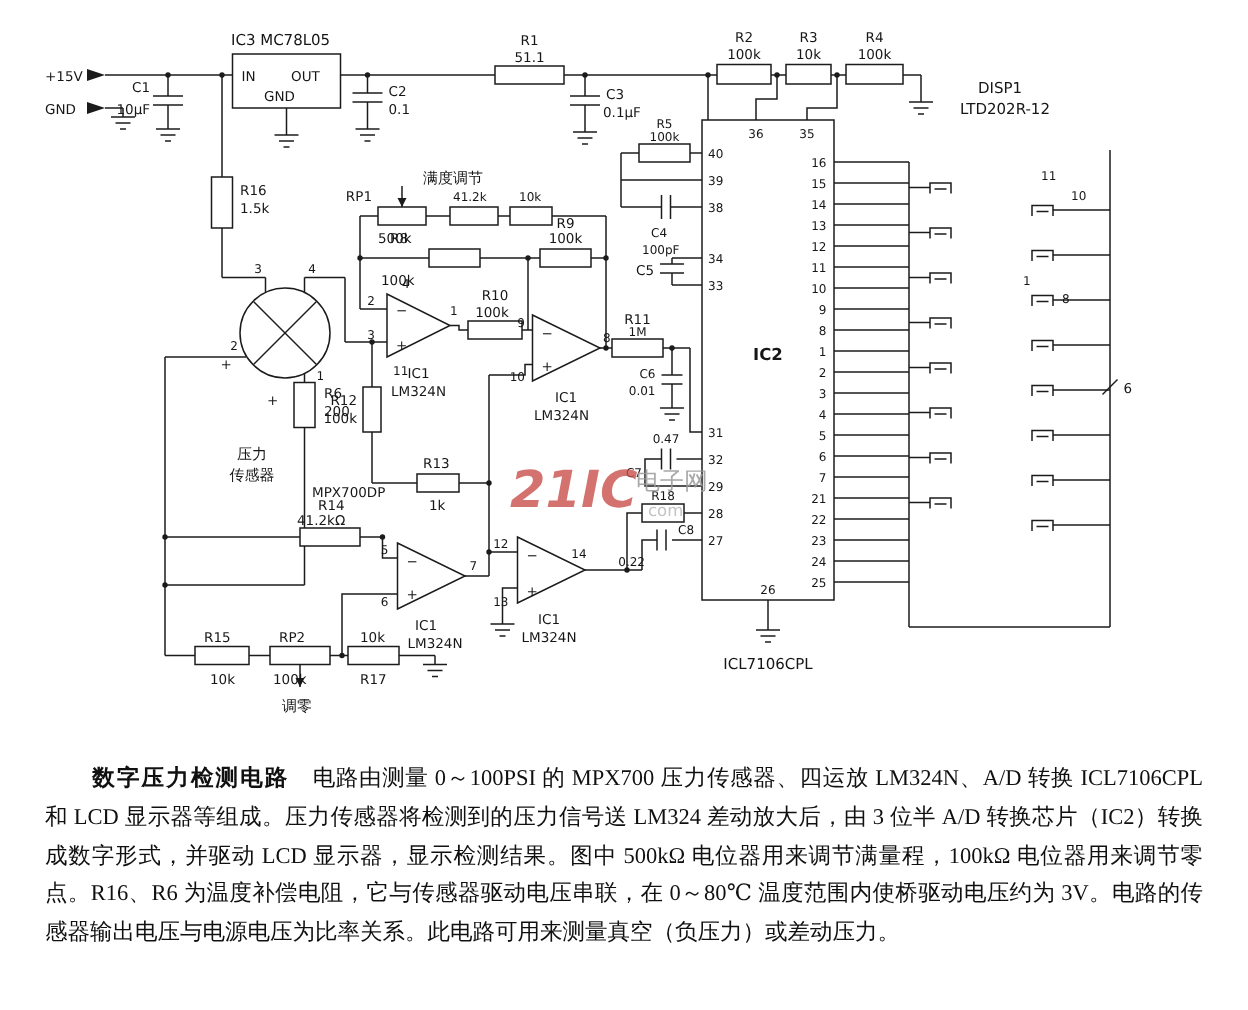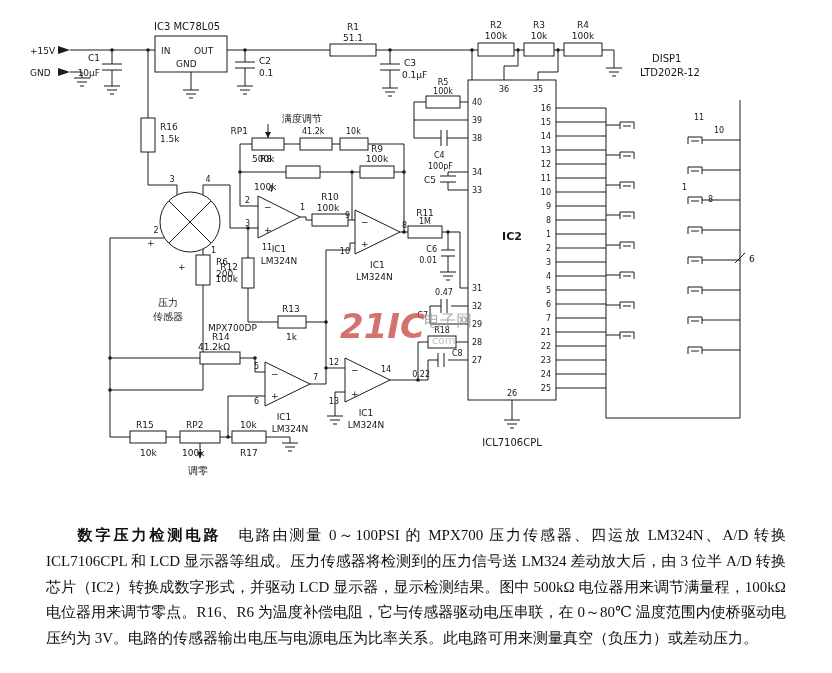--- a/index.html
+++ b/index.html
@@ -13,21 +13,21 @@
   text{fill:#161616;font-family:"DejaVu Sans","Liberation Sans",sans-serif;font-size:9px;}
   .lbl-s{font-size:8px;}
   .lbl-m{font-size:10px;}
   .cjk{font-size:10px;}
   .big{font-size:11px;font-weight:bold;}
   .wm-brand{font-size:34px;font-weight:bold;fill:#c94f4a;opacity:.8;font-style:italic;}
   .wm-site{font-size:16px;fill:#9a9a9a;opacity:.85;}
   .wm-tld{font-size:11px;fill:#b9b9b9;opacity:.85;}
   .caption{padding:12px 30px 0 30px;font-family:"Liberation Serif","DejaVu Serif",serif;
            font-size:15px;line-height:1.72;text-align:justify;color:#101010;}
-  .caption p{margin:16px;text-indent:2.1em;}
+  .caption p{margin:0;text-indent:2.1em;}
   .caption b{letter-spacing:1px;}
 </style>
 </head>
 <body>
 
 <div class="sheet">
 <svg width="832" height="495" viewBox="0 0 832 495">
   <defs>
     <g id="gnd" class="w">
       <line x1="0" y1="0" x2="0" y2="6"></line>

